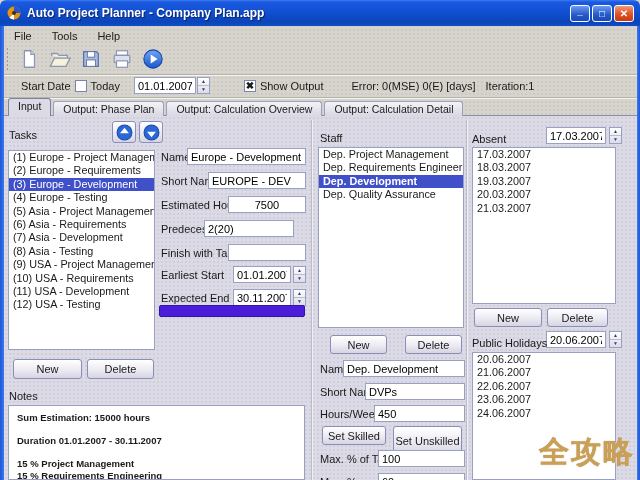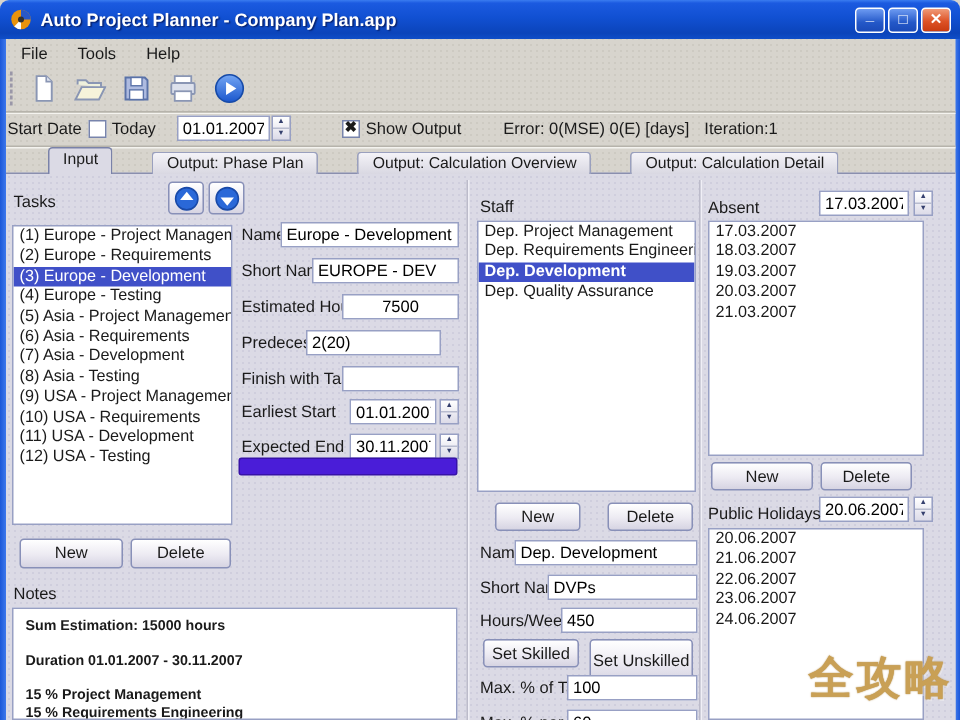--- a/index.html
+++ b/index.html
@@ -39,35 +39,35 @@
   .menu-item { padding:1px 8px; cursor:default; }
   .toolbar { position:absolute; top:44px; left:4px; right:3px; height:31px;
              border-bottom:1px solid #b6b3ab; box-shadow:0 1px 0 #f4f3ef; display:flex; align-items:center; }
   .grip { width:3px; height:24px; margin:0 6px 0 2px;
           background-image:radial-gradient(#9a97a8 1px, transparent 0); background-size:3px 4px; }
   .tool-btn { width:28px; height:26px; display:flex; align-items:center; justify-content:center; cursor:pointer; margin-right:3px; }
   .tool-btn svg { width:22px; height:22px; }
   
   .paramrow { position:absolute; top:76px; left:4px; right:3px; height:22px;
               border-bottom:1px solid #b6b3ab; box-shadow:0 1px 0 #f4f3ef;
-              display:flex; align-items:center; padding:0 0 2px 1px; }
+              display:flex; align-items:center; padding:0 0 2px 17px; }
   .checkbox { width:12px; height:12px; border:1px solid #7884ac; background:#fff;
               display:inline-flex; align-items:center; justify-content:center;
               font-size:10px; font-weight:bold; line-height:10px; margin:0 4px; cursor:pointer; }
   .field { border:1px solid #98a0c4; background:#fff; font-family:inherit; font-size:11px;
            padding:1px 3px; height:17px; }
   .spin { display:inline-flex; flex-direction:column; width:13px; height:17px; border:1px solid #98a0c4;
           background:linear-gradient(180deg,#fff,#dcdbe8); margin-left:1px; }
   .spin span { flex:1; font-size:5px; line-height:7px; text-align:center; color:#35406e; cursor:pointer; }
   .spin .sp-up { border-bottom:1px solid #b8bccf; }
   
   .tabrow { position:absolute; top:98px; left:8px; height:18px; display:flex; align-items:flex-end; z-index:3; }
   .tab { height:15px; padding:1px 9px 0; margin-right:2px; font-size:10.5px; white-space:nowrap;
          background:linear-gradient(180deg,#f4f3f8,#d9d8e2); border:1px solid #9aa0be; border-bottom:none;
-         border-radius:3px 3px 0 0; cursor:pointer;margin-left:24px; }
+         border-radius:3px 3px 0 0; cursor:pointer; }
   .tab.selected { height:18px; background:#dbdae5; border-color:#7a82a8; font-size:10.5px; position:relative; }
   .content-bg { position:absolute; top:115px; left:4px; right:3px; bottom:0;
                 background:#dbdae5; border-top:1px solid #8a8fae;
                 background-image:radial-gradient(#cfcedd 1px, transparent 0); background-size:4px 4px; }
   
   .abs { position:absolute; }
   .label { font-size:11px; color:#1a1a1a; white-space:nowrap; }
   .btn { border:1px solid #8890b8; border-radius:3px; font-family:inherit; font-size:11px; color:#1a1a1a;
          background:linear-gradient(180deg,#ffffff,#eceaf2 55%,#d6d4e2); cursor:pointer; }
   .listbox { border:1px solid #98a0c4; background:#fff; overflow:hidden; }

